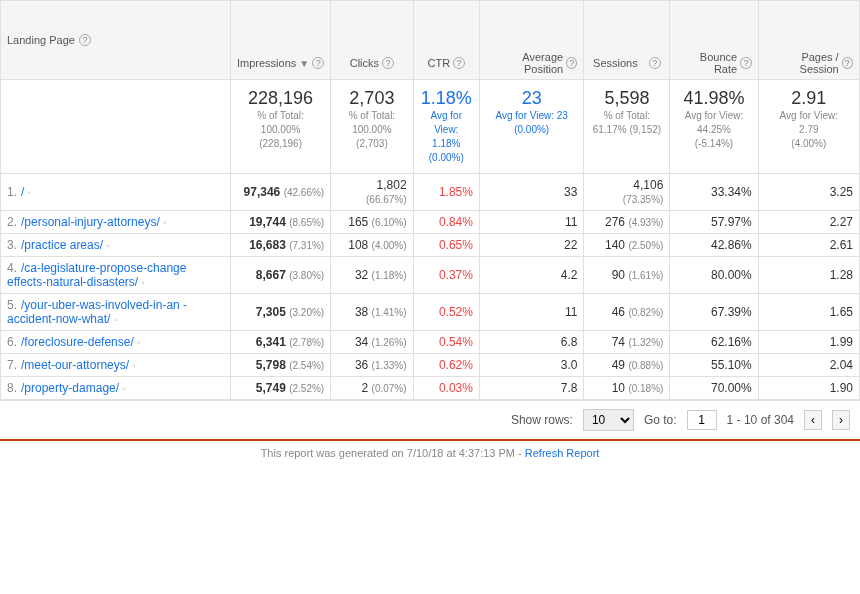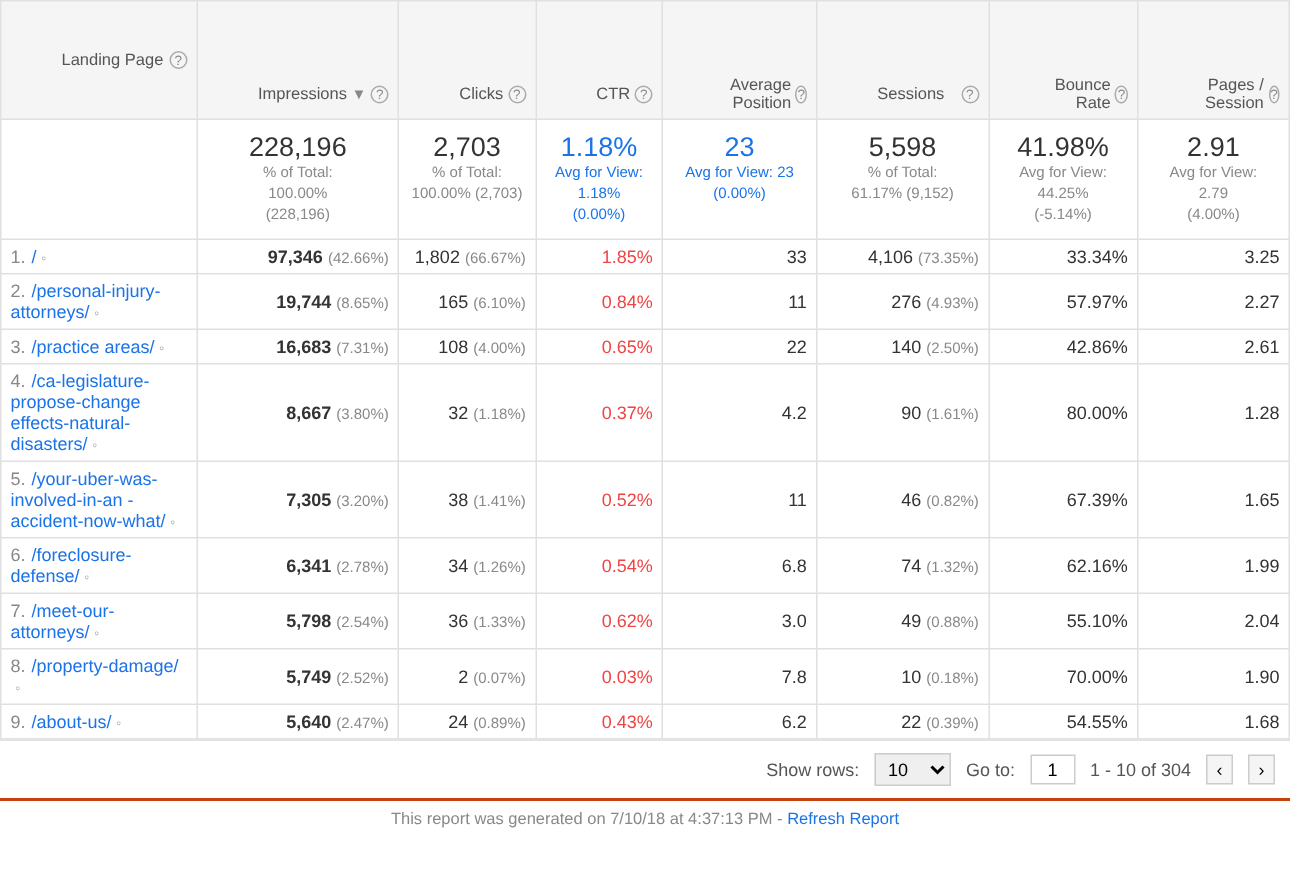--- a/index.html
+++ b/index.html
@@ -19,21 +19,20 @@
       border: 1px solid #e0e0e0;
       padding: 4px 6px;
       text-align: right;
       vertical-align: middle;
     }
     th {
       background: #f5f5f5;
       font-weight: normal;
       color: #555;
       font-size: 11px;
-      padding-left: 40px;
     }
     th.left-col, td.left-col {
       text-align: left;
       width: 230px;
     }
     .col-header {
       display: flex;
       flex-direction: column;
       align-items: center;
       gap: 2px;
@@ -339,30 +338,20 @@
       </tr>
       <tr class="data-row">
         <td class="left-col"><span class="row-num">8.</span><a class="page-link">/property-damage/</a><span class="external-icon">◦</span></td>
         <td><strong>5,749</strong> <span class="sub-percent">(2.52%)</span></td>
         <td>2 <span class="sub-percent">(0.07%)</span></td>
         <td><span class="ctr-val">0.03%</span></td>
         <td>7.8</td>
         <td>10 <span class="sub-percent">(0.18%)</span></td>
         <td>70.00%</td>
         <td>1.90</td>
-      </tr>
-      <tr class="data-row">
-        <td class="left-col"><span class="row-num">9.</span><a class="page-link">/about-us/</a><span class="external-icon">◦</span></td>
-        <td><strong>5,640</strong> <span class="sub-percent">(2.47%)</span></td>
-        <td>24 <span class="sub-percent">(0.89%)</span></td>
-        <td><span class="ctr-val">0.43%</span></td>
-        <td>6.2</td>
-        <td>22 <span class="sub-percent">(0.39%)</span></td>
-        <td>54.55%</td>
-        <td>1.68</td>
       </tr>
     </tbody>
 </table>
 
 <div class="footer-row">
   <span>Show rows:</span>
   <select>
     <option>10</option>
     <option>25</option>
     <option>50</option>

